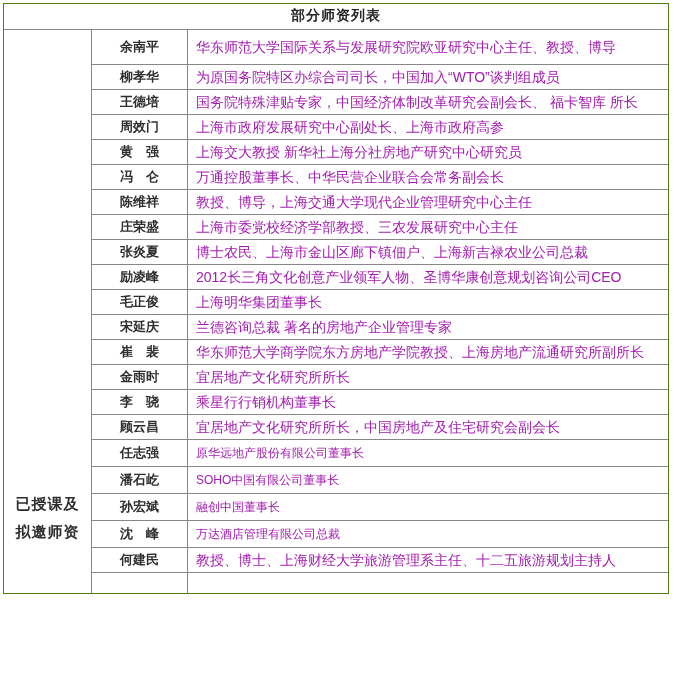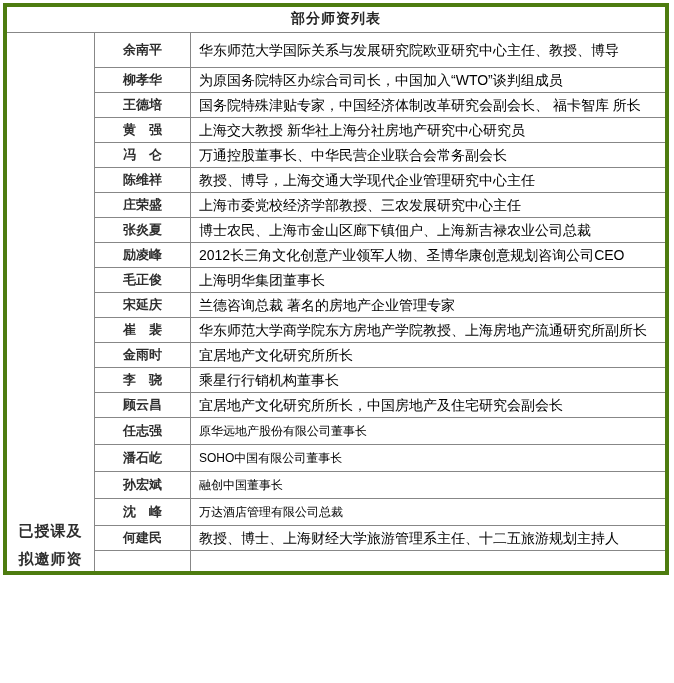--- a/index.html
+++ b/index.html
@@ -4,51 +4,51 @@
 <style>
   html,body{margin:0;padding:0;background:#ffffff;}
   body{
     width:674px;height:683px;overflow:hidden;
     font-family:"Liberation Sans","DejaVu Sans",sans-serif;
     color:#383838;
   }
   .sheet{position:relative;width:674px;height:683px;overflow:hidden;background:#fff;}
   .tbl{
     position:absolute;left:3px;top:3px;width:666px;
-    border:4px solid #4d7c0f;background:#fff;box-sizing:border-box;
+    border:1px solid #4d7c0f;background:#fff;box-sizing:border-box;
   }
   .title-row{
     border-bottom:1px solid #878787;
     text-align:center;font-weight:bold;font-size:14px;color:#262626;
     padding:3px 0 4px 0;letter-spacing:1px;
   }
   .body{display:flex;align-items:stretch;}
   .group-col{
     width:88px;flex:0 0 auto;position:relative;
     border-right:1px solid #878787;box-sizing:border-box;
   }
   .group-label{
     position:absolute;top:460px;left:0;width:100%;
     text-align:center;font-weight:bold;font-size:15px;color:#2e2e2e;
-    line-height:28px;letter-spacing:1px;margin-top:24px;
+    line-height:28px;letter-spacing:1px;
   }
   .rows{flex:1 1 auto;display:flex;flex-direction:column;min-width:0;}
   .row{display:flex;align-items:stretch;border-bottom:1px solid #878787;min-height:24px;}
   .row:last-child{border-bottom:none;}
   .name-cell{
     width:96px;flex:0 0 auto;box-sizing:border-box;
     border-right:1px solid #878787;
     display:flex;align-items:center;justify-content:center;
     font-weight:bold;font-size:13px;color:#2e2e2e;
     padding:2px 4px;text-align:center;white-space:pre;
   }
   .desc-cell{
     flex:1 1 auto;min-width:0;box-sizing:border-box;
     display:flex;align-items:center;
-    font-size:14px;line-height:20px;color:#000000;
+    font-size:14px;line-height:20px;color:#a21caf;
     padding:2px 6px 2px 8px;
   }
   .row.small{min-height:26px;}
   .row.small .desc-cell{font-size:12px;text-align:center;}
   .row.first .desc-cell{padding-top:7px;padding-bottom:7px;}
   .row.partial{min-height:20px;border-bottom:none;}
 </style>
 </head>
 <body>
 
@@ -67,20 +67,24 @@
     <div class="name-cell">余南平</div>
     <div class="desc-cell">华东师范大学国际关系与发展研究院欧亚研究中心主任、教授、博导</div>
   </div>
           <div class="row">
     <div class="name-cell">柳孝华</div>
     <div class="desc-cell">为原国务院特区办综合司司长，中国加入“WTO”谈判组成员</div>
   </div>
           <div class="row">
     <div class="name-cell">王德培</div>
     <div class="desc-cell">国务院特殊津贴专家，中国经济体制改革研究会副会长、 福卡智库 所长</div>
+  </div>
+          <div class="row">
+    <div class="name-cell">周效门</div>
+    <div class="desc-cell">上海市政府发展研究中心副处长、上海市政府高参</div>
   </div>
           <div class="row">
     <div class="name-cell">黄　强</div>
     <div class="desc-cell">上海交大教授 新华社上海分社房地产研究中心研究员</div>
   </div>
           <div class="row">
     <div class="name-cell">冯　仑</div>
     <div class="desc-cell">万通控股董事长、中华民营企业联合会常务副会长</div>
   </div>
           <div class="row">

